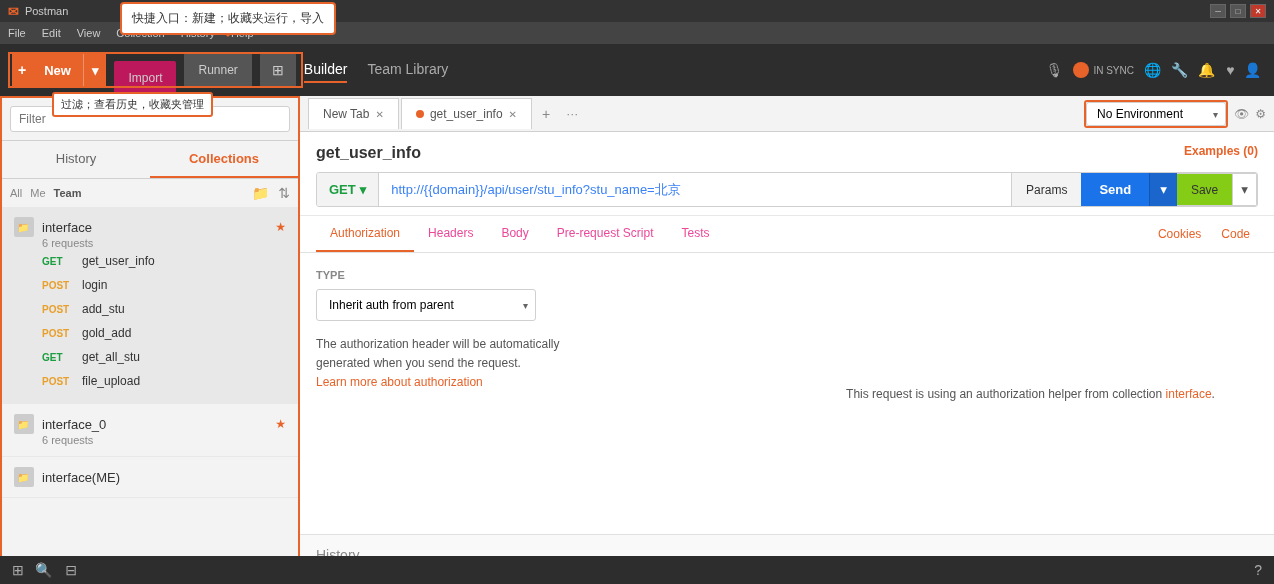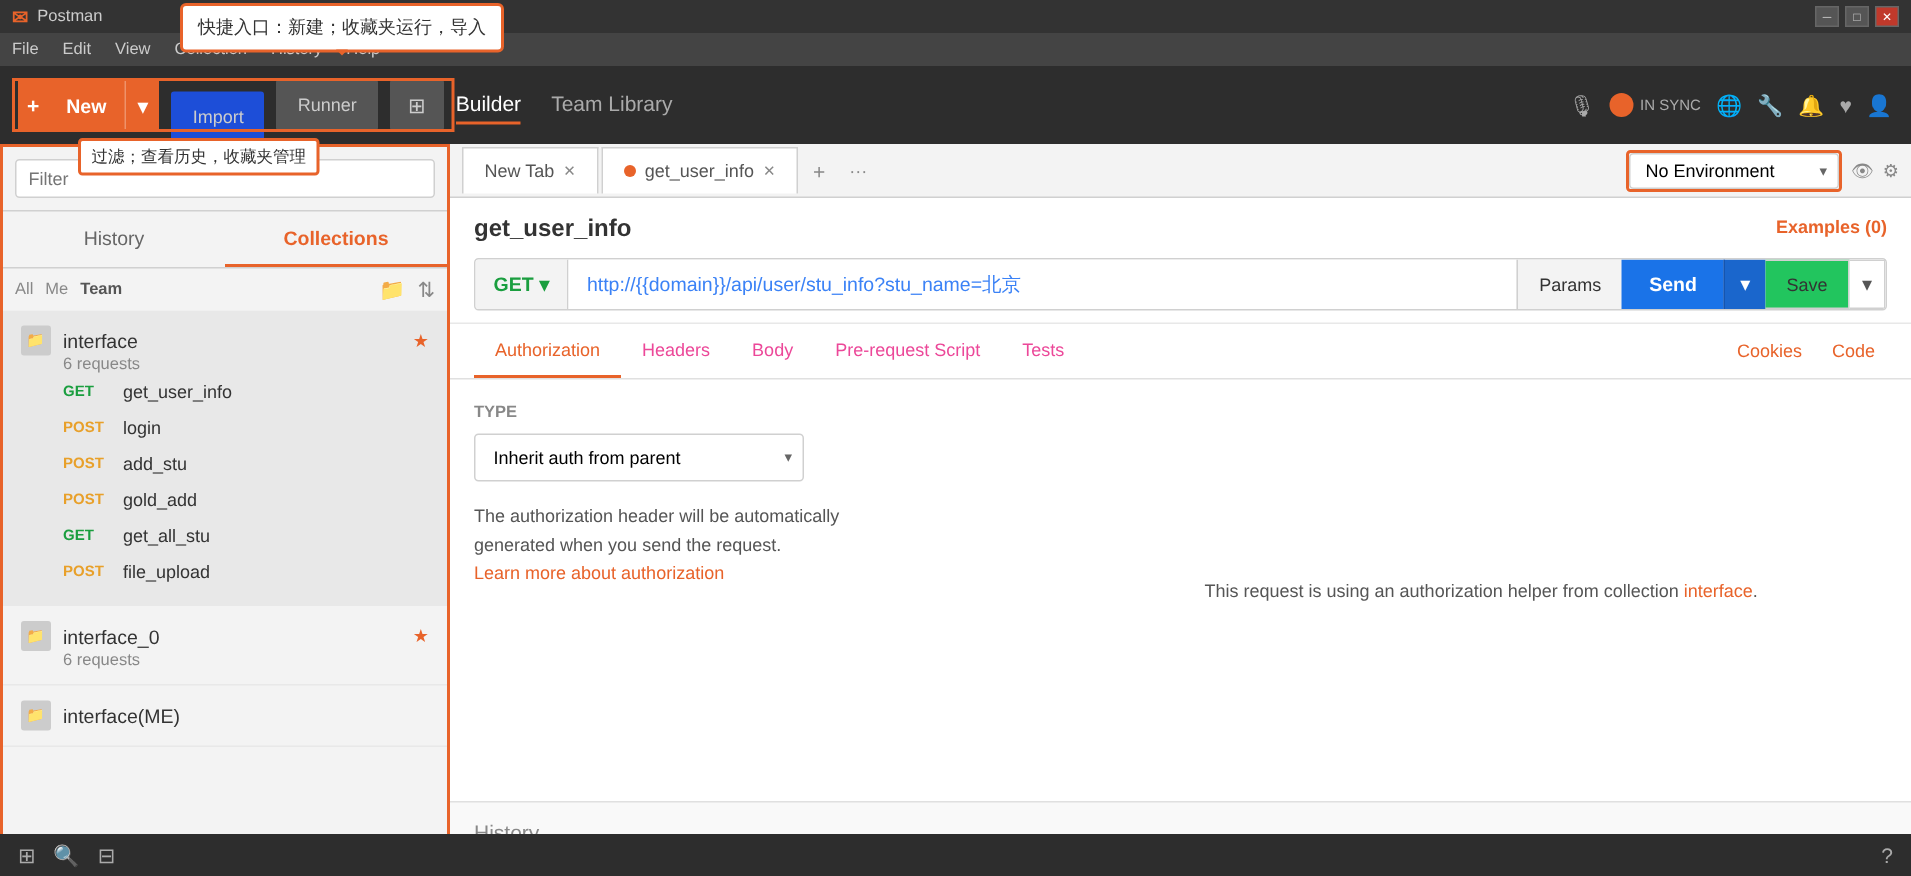--- a/index.html
+++ b/index.html
@@ -25,21 +25,21 @@
     .toolbar {
       background: #2d2d2d; height: 52px; display: flex; align-items: center; padding: 0 12px; gap: 8px;
       position: relative;
     }
     .btn-new {
       background: #e8632a; color: #fff; border: none; height: 34px; display: flex; align-items: center;
       cursor: pointer; font-size: 13px; font-weight: bold;
     }
     .btn-new-main { padding: 0 12px; }
     .btn-new-arrow { padding: 0 8px; border-left: 1px solid rgba(255,255,255,0.3); height: 100%; display: flex; align-items: center; }
-    .btn-import { background: #1d4ed8; color: #ccc; border: none; height: 34px; padding: 0 14px; cursor: pointer; font-size: 12px; border-radius: 2px; margin-top: 15px; }
+    .btn-import { background: #be185d; color: #ccc; border: none; height: 34px; padding: 0 14px; cursor: pointer; font-size: 12px; border-radius: 2px; margin-top: 15px; }
     .btn-runner { background: #555; color: #ccc; border: none; height: 34px; padding: 0 14px; cursor: pointer; font-size: 12px; border-radius: 2px; }
     .btn-icon { background: #555; color: #ccc; border: none; height: 34px; width: 36px; cursor: pointer; font-size: 14px; border-radius: 2px; display: flex; align-items: center; justify-content: center; }
     .toolbar-center { flex: 1; display: flex; justify-content: flex-start; gap: 20px; }
     .toolbar-nav-item { color: #aaa; font-size: 14px; cursor: pointer; padding: 4px 0; }
     .toolbar-right { display: flex; align-items: center; gap: 10px; }
     .toolbar-icon { color: #aaa; font-size: 14px; cursor: pointer; }
 
     
     .tooltip-box {
       position: absolute; background: #fff; border: 2px solid #e8632a; border-radius: 4px;
@@ -98,21 +98,21 @@
 
     
     .request-area { padding: 12px 16px 8px; border-bottom: 1px solid #e8e8e8; }
     .request-title { font-size: 16px; font-weight: 600; color: #333; margin-bottom: 10px; display: flex; justify-content: space-between; }
     .request-url-bar { display: flex; gap: 0; border: 1px solid #d0d0d0; border-radius: 3px; overflow: hidden; margin-bottom: 0; }
     .method-select { padding: 8px 12px; background: #f3f3f3; border: none; border-right: 1px solid #d0d0d0; font-size: 13px; font-weight: bold; color: #1a9e3f; cursor: pointer; display: flex; align-items: center; gap: 4px; }
     .url-input { flex: 1; padding: 8px 12px; border: none; font-size: 13px; color: #3b82f6; outline: none; }
     .params-btn { padding: 8px 14px; background: #f3f3f3; border: none; border-left: 1px solid #d0d0d0; font-size: 12px; color: #333; cursor: pointer; }
     .send-btn { background: #1a73e8; color: #fff; border: none; padding: 8px 18px; font-size: 13px; font-weight: 600; cursor: pointer; }
     .send-arrow { background: #1a66cc; color: #fff; border: none; border-left: 1px solid #1555b0; padding: 8px 10px; cursor: pointer; }
-    .save-btn { background: #22c55e; border: 1px solid #d0d0d0; border-left: none; padding: 8px 14px; font-size: 12px; cursor: pointer; color: #333; }
+    .save-btn { background: #84cc16; border: 1px solid #d0d0d0; border-left: none; padding: 8px 14px; font-size: 12px; cursor: pointer; color: #333; }
     .save-arrow { background: #fff; border: 1px solid #d0d0d0; border-left: none; padding: 8px 8px; cursor: pointer; color: #555; }
 
     
     .req-tabs { display: flex; border-bottom: 1px solid #e0e0e0; padding: 0 16px; background: #fff; justify-content: space-between; }
     .req-tab { padding: 10px 14px; cursor: pointer; font-size: 12px; color: #ec4899; border-bottom: 2px solid transparent; }
     .req-tab.active { color: #e8632a; border-bottom-color: #e8632a; }
     .req-tab-right { display: flex; gap: 4px; align-items: center; }
     .req-tab-link { color: #e8632a; font-size: 12px; cursor: pointer; padding: 6px 8px; }
 
     
@@ -348,21 +348,21 @@
               <option>Bearer Token</option>
               <option>Basic Auth</option>
             </select>
           </div>
           <p class="auth-desc">
             <span>The authorization header will be automatically generated when you send the request.</span>
             <br>
             <a class="auth-link" href="#">Learn more about authorization</a>
           </p>
         </div>
-        <div style="flex:1; display:flex; align-items:center; padding:16px; color:#555; font-size:12px;">
+        <div style="flex:1; display:flex; align-items:center; justify-content:center; padding:16px; color:#555; font-size:12px;">
           <span>This request is using an authorization helper from collection</span>&nbsp;<a class="auth-link" href="#">interface</a><span>.</span>
         </div>
       </div>
 
       <div class="response-area" style="border-top:1px solid #e0e0e0;">
         <span class="response-label">History</span>
       </div>
 
     </div>
   </div>

